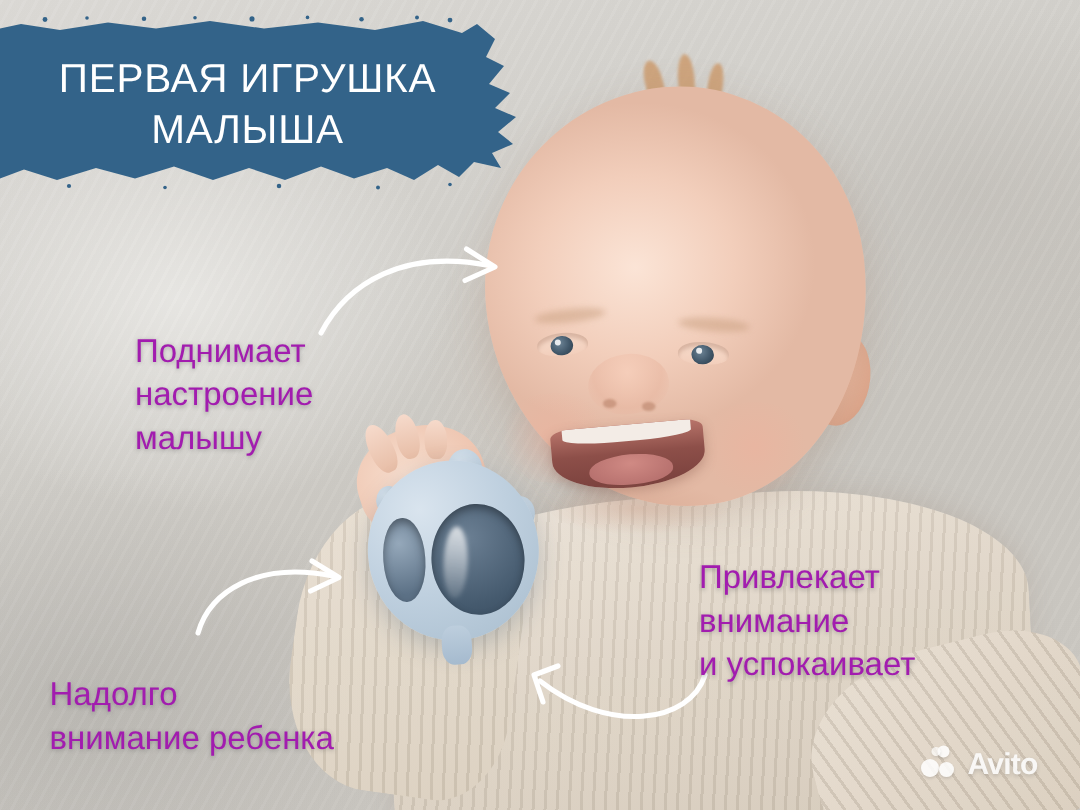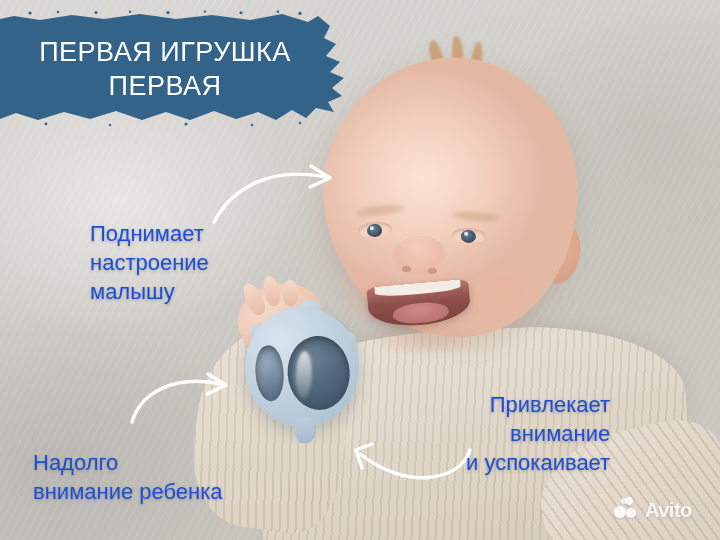--- a/index.html
+++ b/index.html
@@ -281,30 +281,30 @@
     font-size: 27px;
     font-weight: 400;
     letter-spacing: 0.5px;
     line-height: 1.18;
     white-space: nowrap;
   }
 
   
   .anno {
     position: absolute;
-    color: #1d4ed8;
+    color: #a21caf;
     font-size: 22px;
     line-height: 1.32;
     font-weight: 400;
     text-shadow: 0 1px 3px rgba(90,90,90,0.45);
     white-space: pre;
   }
   .anno-1 { left: 90px; top: 219px; }
   .anno-2 { left: 33px; top: 448px; }
-  .anno-3 { left: 466px; top: 390px; text-align: right; }
+  .anno-3 { left: 466px; top: 370px; }
 
   .arrow { position: absolute; overflow: visible; }
   .arrow path { fill: none; stroke: #ffffff; stroke-width: 3.4; stroke-linecap: round; stroke-linejoin: round; }
 
   
   .avito {
     position: absolute;
     left: 614px; top: 497px;
     display: flex;
     align-items: center;
@@ -409,21 +409,21 @@
         <circle cx="300" cy="3.4" r="1.6"></circle>
         <circle cx="46" cy="114" r="1.4"></circle>
         <circle cx="110" cy="115" r="1.2"></circle>
         <circle cx="186" cy="114" r="1.5"></circle>
         <circle cx="252" cy="115" r="1.3"></circle>
         <circle cx="300" cy="113" r="1.2"></circle>
       </g>
     </svg>
     <div class="banner-text">
       <div class="banner-line">ПЕРВАЯ ИГРУШКА</div>
-      <div class="banner-line">ПЕРВАЯ</div>
+      <div class="banner-line">МАЛЫША</div>
     </div>
   </div>
 
   <svg class="arrow" style="left:208px;top:160px;width:140px;height:70px;" viewBox="0 0 140 70">
     <path d="M6,62 C24,28 62,6 118,17"></path>
     <path d="M103,6 L122,18 L102,27"></path>
   </svg>
 
   <svg class="arrow" style="left:128px;top:368px;width:110px;height:60px;" viewBox="0 0 110 60">
     <path d="M4,54 C12,26 44,6 94,16"></path>

